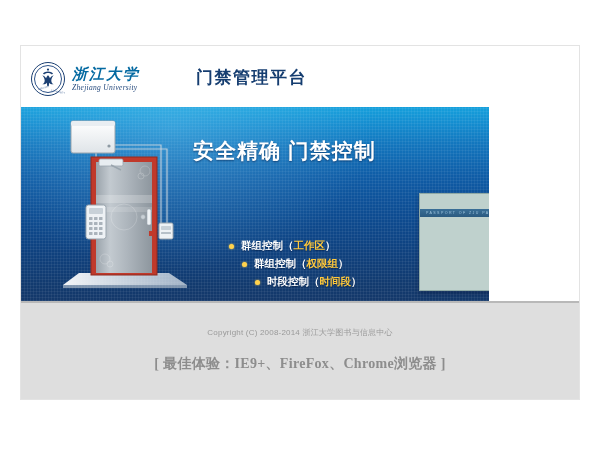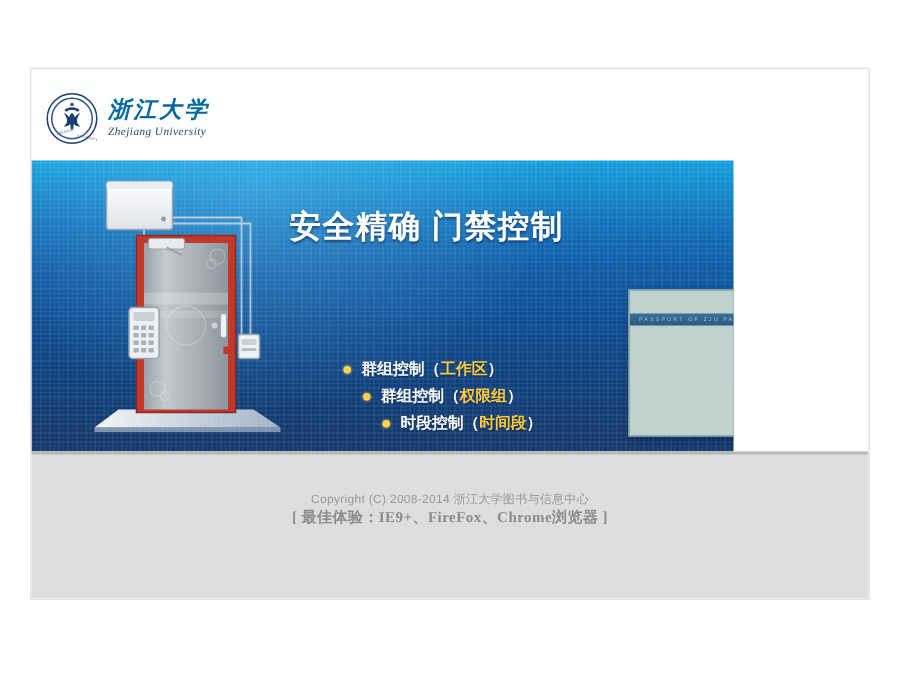--- a/index.html
+++ b/index.html
@@ -334,22 +334,23 @@
     text-align: center;
   }
   #copyright {
     margin-top: 24px;
     font-size: 8px;
     color: #9a9a9a;
     letter-spacing: 0.2px;
     white-space: nowrap;
   }
   #browser-tip {
+    margin-top: 17px;
     font-family: "Liberation Serif", "DejaVu Serif", serif;
-    font-size: 10px;
+    font-size: 14px;
     font-weight: bold;
     color: #8d8d8d;
     letter-spacing: 0.3px;
     white-space: nowrap;
   }
 </style>
 </head>
 <body>
 
 <div id="page">
@@ -372,20 +373,21 @@
               <text x="20" y="29" transform="rotate(12 20 29)">UNIVERSITY</text>
             </g>
           </svg>
         </div>
         <div id="zju-name">
           <div id="zju-cn">浙江大学</div>
           <div id="zju-en">Zhejiang University</div>
         </div>
       </div>
 
+      <div id="platform-title">门禁管理平台</div>
     </div>
 
     <div id="banner">
       <div id="banner-grid"></div>
       <div id="banner-glow"></div>
 
       <div id="door-art">
         <svg width="150" height="185" viewBox="0 0 150 185">
           <defs>
             <linearGradient id="doorG" x1="0" y1="0" x2="1" y2="0">

